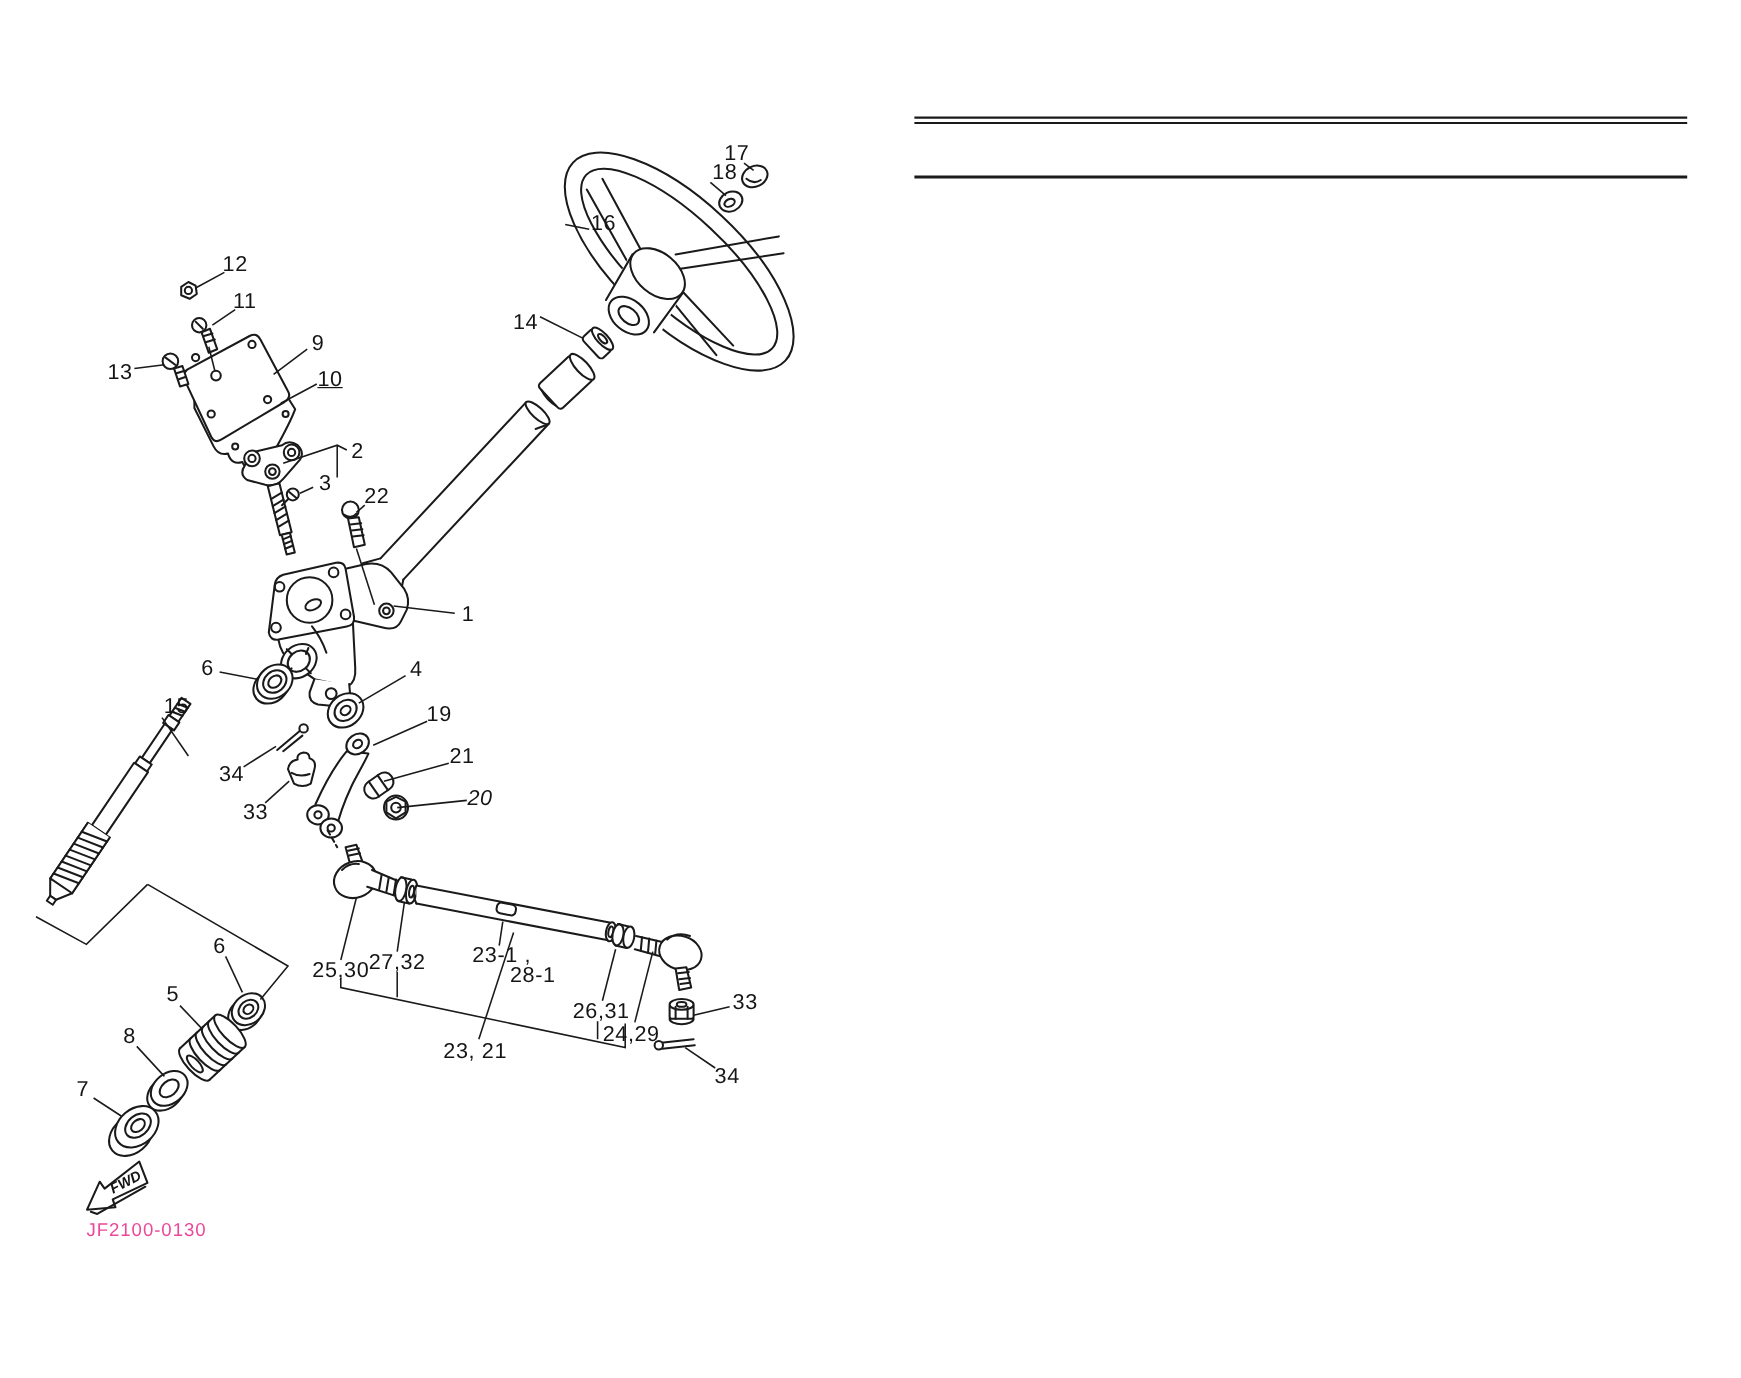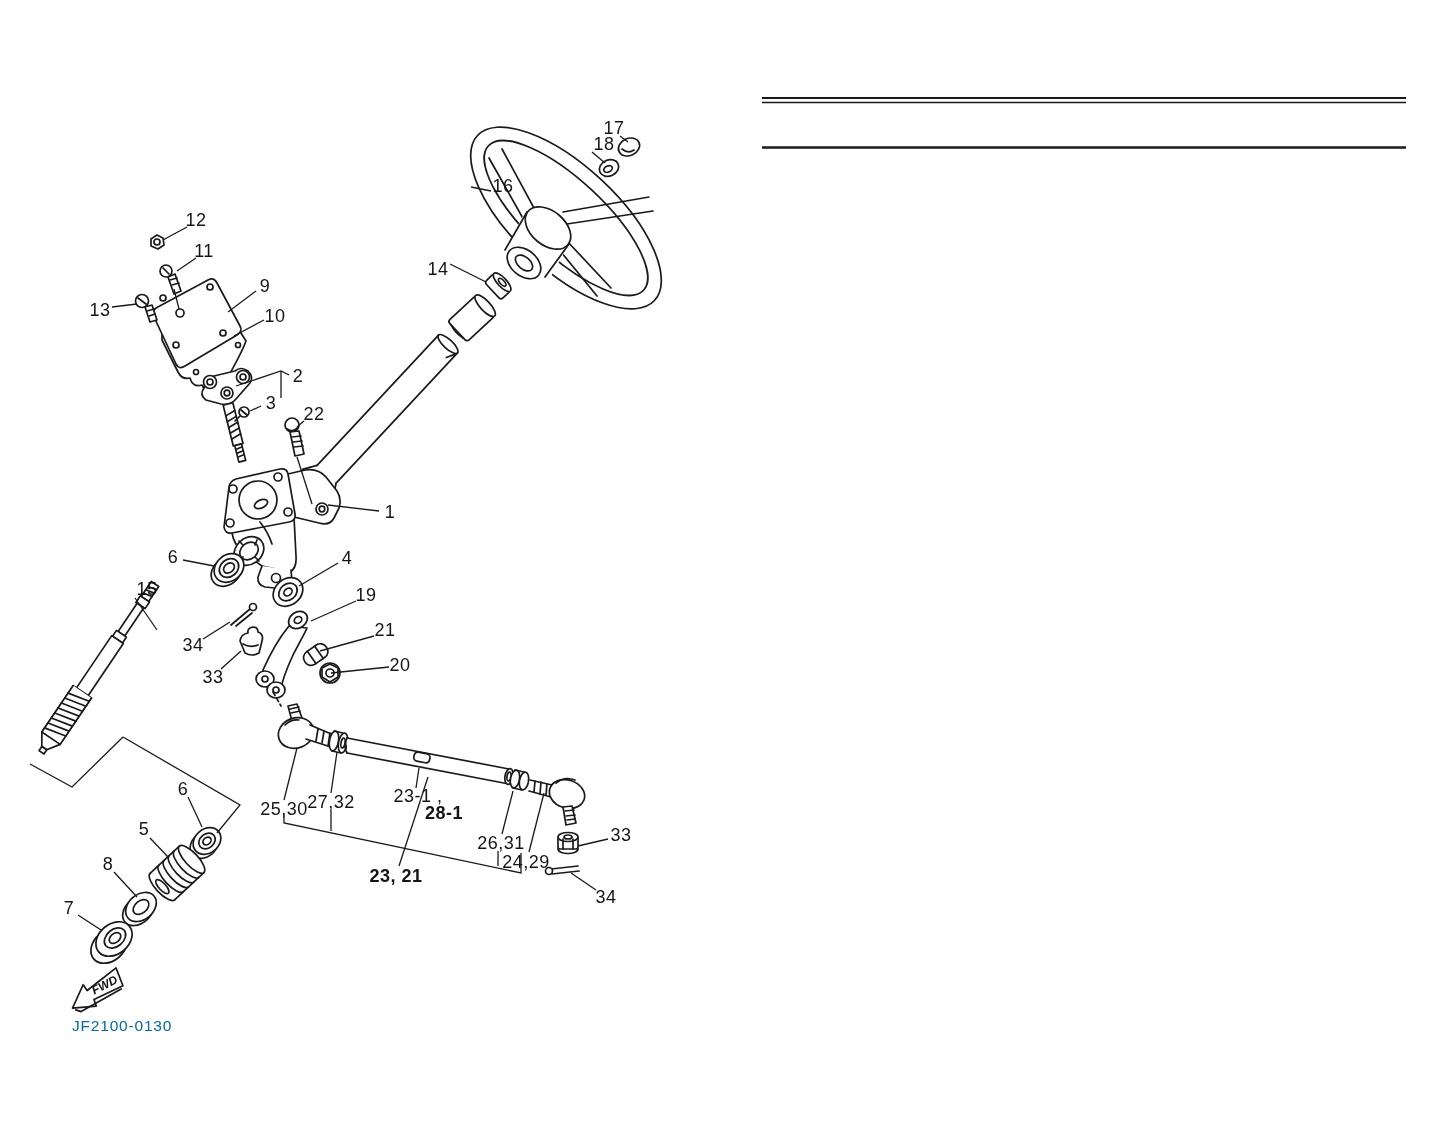--- a/index.html
+++ b/index.html
@@ -16,27 +16,27 @@
   #leader-layer polyline{stroke:#1a1a1a;stroke-width:1.3;fill:none;}
   #label-layer{position:absolute;left:0;top:0;width:100%;height:100%;}
   .callout{
     position:absolute;
     transform:translate(-50%,-50%);
     font-size:18px;
     color:#151515;
     white-space:nowrap;
     letter-spacing:0.5px;
   }
-  .callout.bold{font-weight:bold;}
+  .callout.bold{font-weight:normal;}
   .figure-code{
     position:absolute;
     left:72px;top:1017px;
     font-size:15.5px;
     letter-spacing:0.8px;
-    color:#0369a1;
+    color:#ec4899;
   }
   .fwd-text{
     font-size:12px;
     font-style:italic;
     font-weight:bold;
     fill:#141414;
     stroke:none;
   }
 </style>
 </head>
@@ -399,37 +399,37 @@
         <polyline points="114,872 137,897"></polyline>
         <polyline points="78,915 101,930"></polyline>
       </g>
 </svg>
 
 <div id="label-layer">
       <div class="callout" style="left: 196px; top: 220px;">12</div>
       <div class="callout" style="left: 204px; top: 251px;">11</div>
       <div class="callout" style="left: 100px; top: 310px;">13</div>
       <div class="callout" style="left: 265px; top: 286px;">9</div>
-      <div class="callout" style="left: 275px; top: 316px;">10</div>
+      <div class="callout" style="left: 275px; top: 316px; text-decoration: underline;">10</div>
       <div class="callout" style="left: 298px; top: 376px;">2</div>
       <div class="callout" style="left: 271px; top: 403px;">3</div>
       <div class="callout" style="left: 314px; top: 414px;">22</div>
       <div class="callout" style="left: 390px; top: 512px;">1</div>
       <div class="callout" style="left: 459px; top: 186px; margin-left: 44px;">16</div>
       <div class="callout" style="left: 614px; top: 128px;">17</div>
       <div class="callout" style="left: 604px; top: 144px; text-align: center;">18</div>
       <div class="callout" style="left: 438px; top: 259px; margin-top: 10px;">14</div>
       <div class="callout" style="left: 173px; top: 557px;">6</div>
       <div class="callout" style="left: 347px; top: 558px;">4</div>
       <div class="callout" style="left: 127px; top: 589px; margin-left: 20px;">15</div>
       <div class="callout" style="left: 366px; top: 595px;">19</div>
       <div class="callout" style="left: 193px; top: 645px;">34</div>
       <div class="callout" style="left: 385px; top: 630px;">21</div>
       <div class="callout" style="left: 213px; top: 677px;">33</div>
-      <div class="callout" style="left: 400px; top: 665px;">20</div>
+      <div class="callout" style="left: 400px; top: 665px; font-style: italic;">20</div>
       <div class="callout" style="left: 284px; top: 809px;">25,30</div>
       <div class="callout" style="left: 331px; top: 802px;">27,32</div>
       <div class="callout" style="left: 418px; top: 796px;">23-1 ,</div>
       <div class="callout bold" style="left: 444px; top: 813px;">28-1</div>
       <div class="callout" style="left: 501px; top: 843px;">26,31</div>
       <div class="callout" style="left: 526px; top: 862px;">24,29</div>
       <div class="callout bold" style="left: 396px; top: 876px;">23, 21</div>
       <div class="callout" style="left: 621px; top: 835px;">33</div>
       <div class="callout" style="left: 606px; top: 897px;">34</div>
       <div class="callout" style="left: 144px; top: 829px;">5</div>

